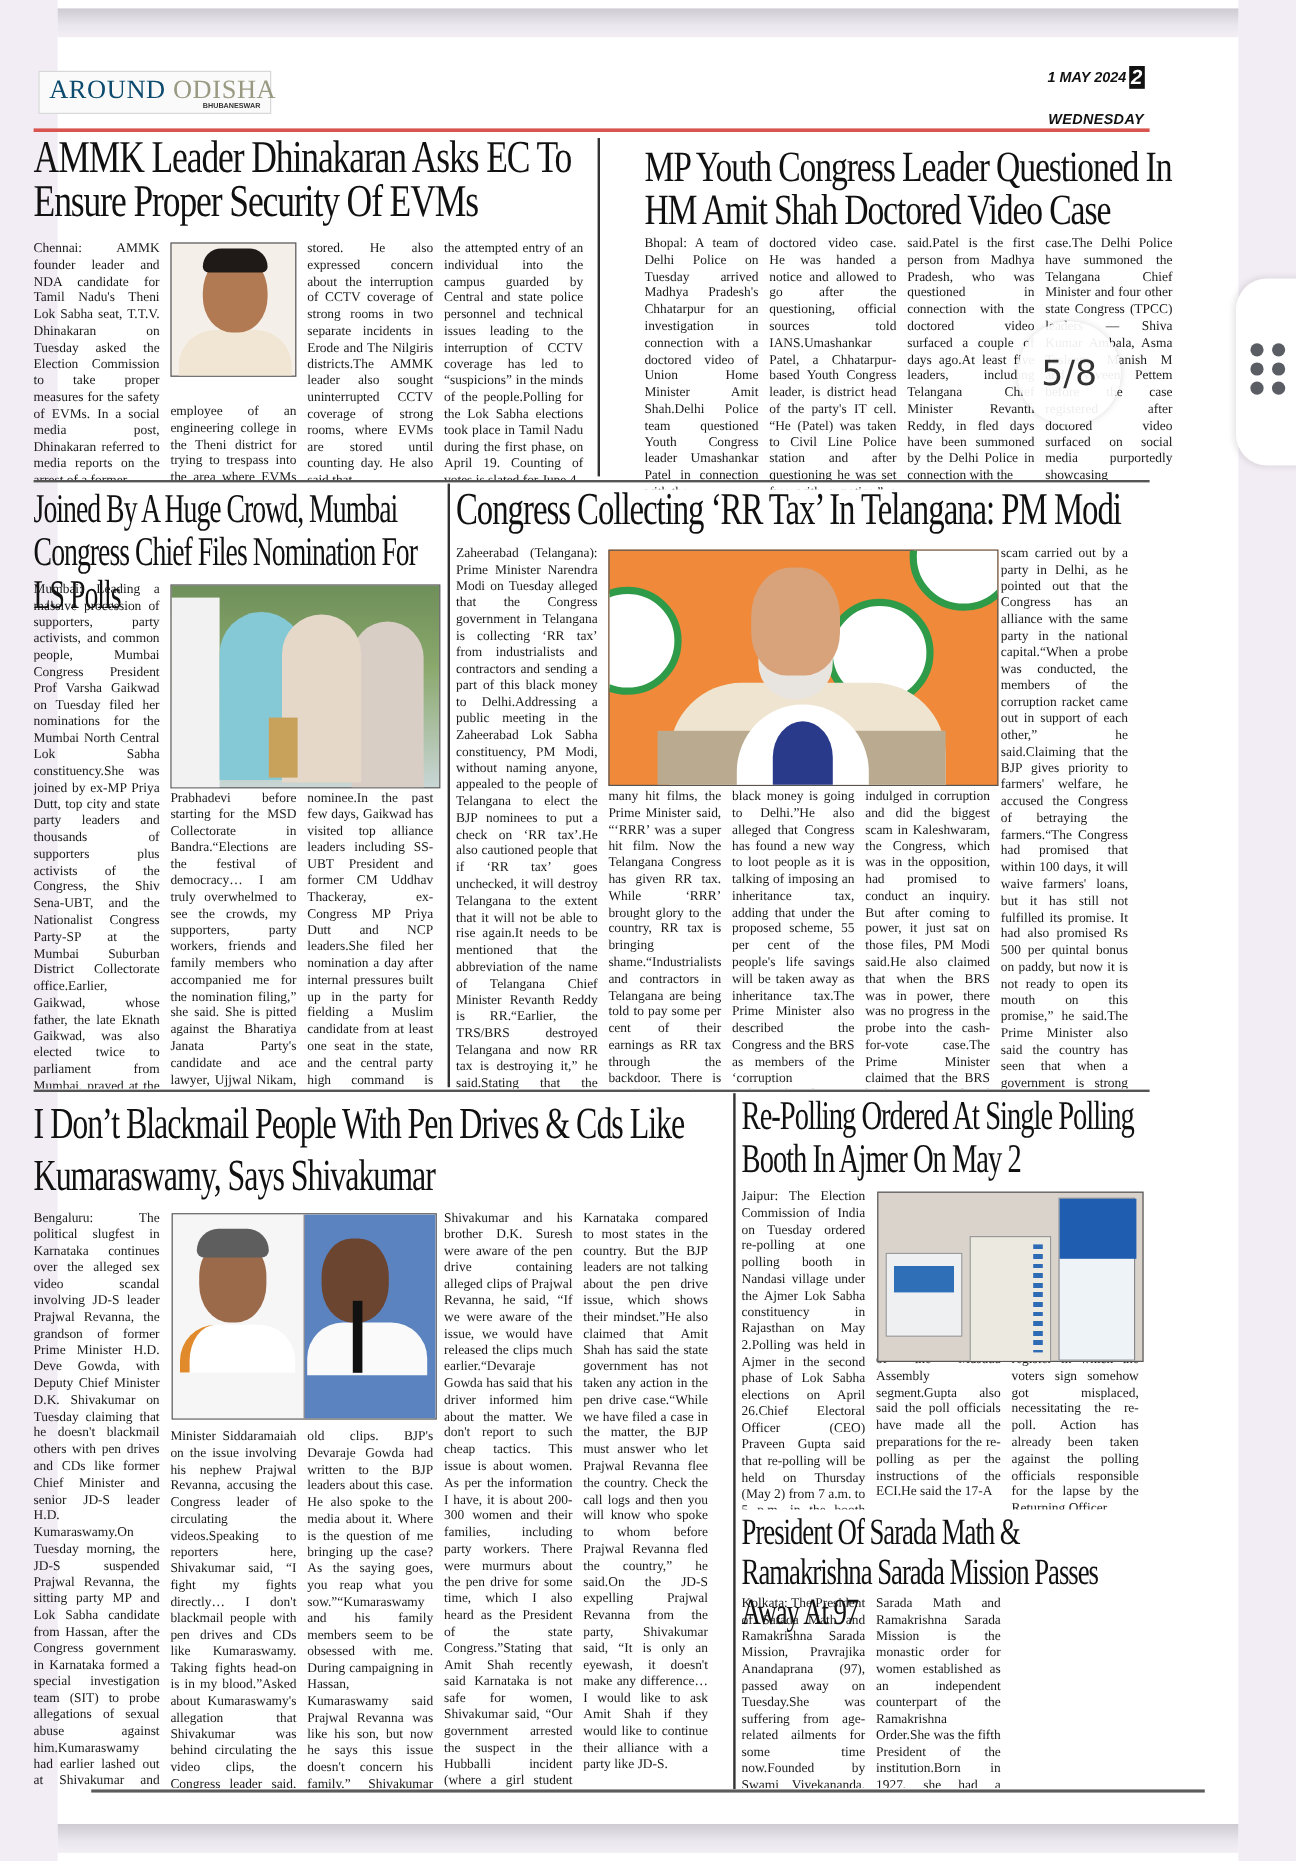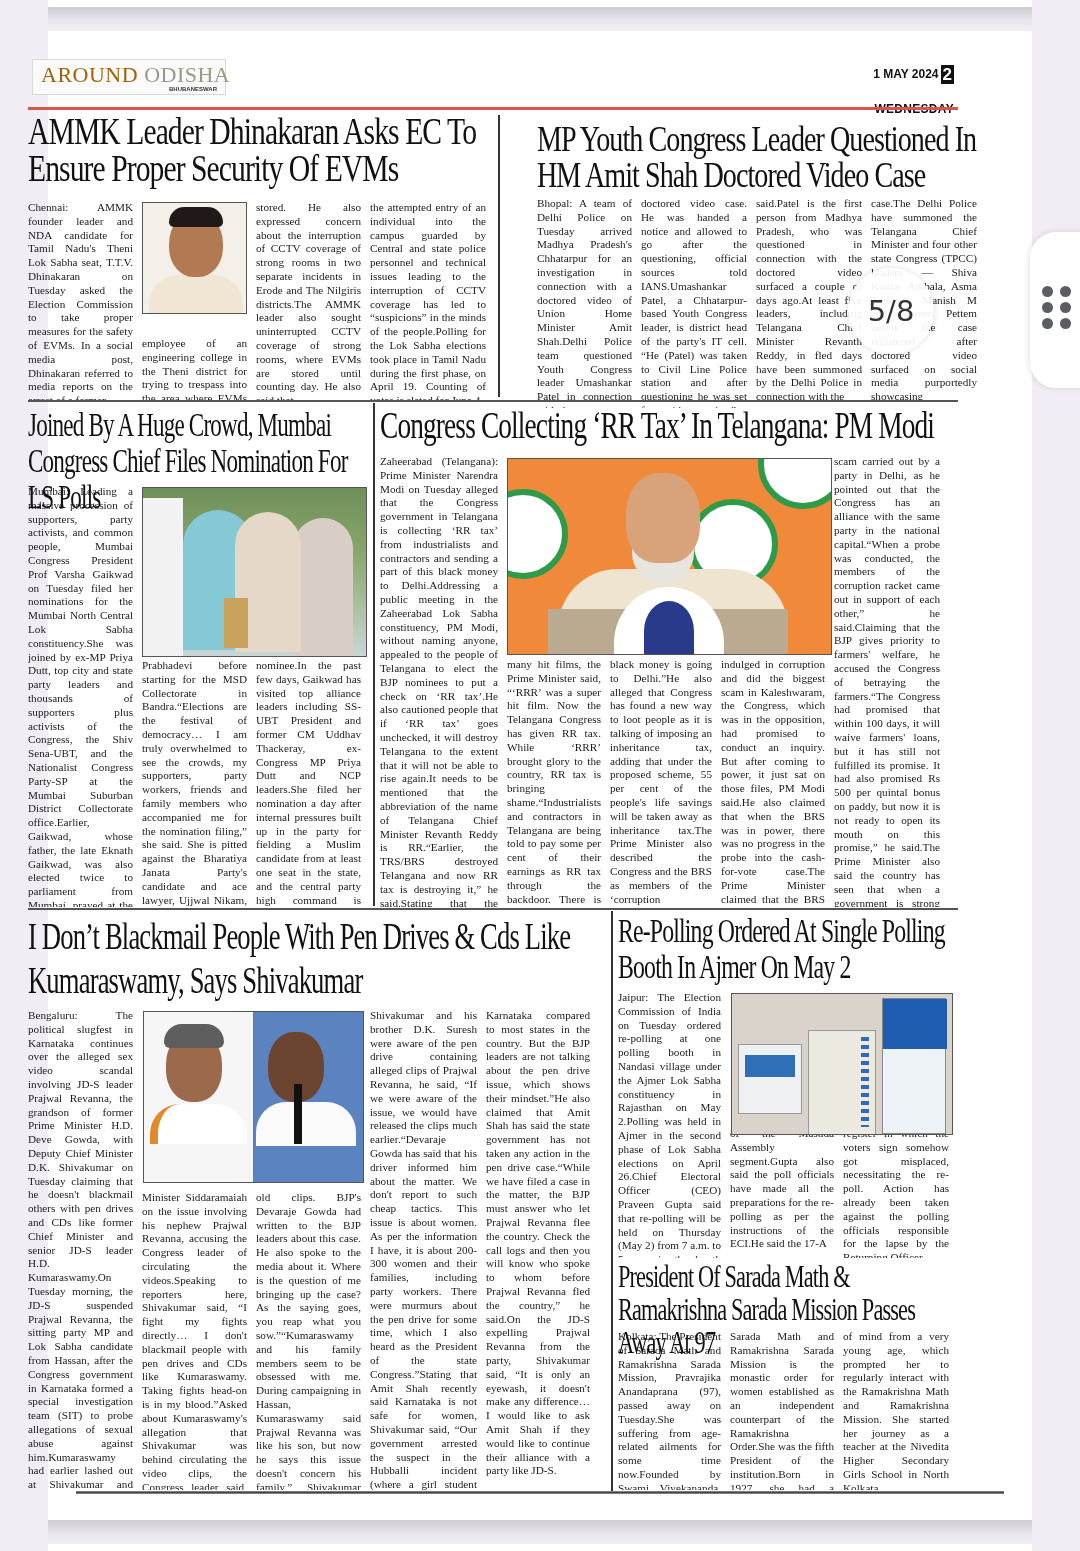--- a/index.html
+++ b/index.html
@@ -11,24 +11,24 @@
     background: linear-gradient(#cfcbd2, #ebe7ef 60%, #f2eef4); }
   .page-gap-bottom { position: absolute; left: 0; top: 1520px; width: 984px; height: 24px;
     background: linear-gradient(#cfcbd2, #ebe7ef 60%, #f2eef4); }
 
   .paper { position: absolute; left: 28px; top: 55px; width: 930px; }
 
   
   .masthead { position: relative; height: 54px; }
   .logo { position: absolute; left: 4px; top: 4px; width: 194px; height: 36px; border: 1px solid #d8d8d8; background: #fafafa; }
   .logo-main { position: absolute; left: 8px; top: 2px; font-family: "Liberation Serif", serif; font-size: 22px; letter-spacing: 0.5px; white-space: nowrap; }
-  .logo-main .a { color: #a16207; }
+  .logo-main .a { color: #0c4a6e; }
   .logo-main .o { color: #9a9a82; margin-left: 6px; }
   .logo-sub { position: absolute; right: 8px; bottom: 2px; font-family: "Liberation Sans", sans-serif; font-size: 6px; font-weight: bold; color: #333; }
-  .dateline { position: absolute; right: 4px; top: 10px; text-align: right; font-family: "Liberation Sans", sans-serif; font-weight: bold; font-size: 12px; color: #111; }
+  .dateline { position: absolute; right: 4px; top: 0; text-align: center; font-family: "Liberation Sans", sans-serif; font-weight: bold; font-size: 12px; color: #111; font-style: italic; }
   .dateline .pg { display: inline-block; background: #111; color: #fff; font-size: 17px; padding: 0 2px; margin-left: 2px; line-height: 19px; vertical-align: -2px; }
   .dateline .day { display: block; margin-top: 18px; letter-spacing: 0.3px; }
   .red-rule { position: absolute; left: 0; top: 52px; width: 930px; height: 3px; background: #d9534f; }
 
   
   .article { position: absolute; overflow: hidden; }
   .headline { font-family: "Liberation Serif", serif; font-weight: normal; color: #111; line-height: 1.0; transform-origin: left top; letter-spacing: -1.2px; }
   .cols { position: absolute; display: flex; gap: 9px; }
   .col { font-size: 11.2px; line-height: 13.8px; text-align: justify; color: #1a1a1a; }
   .col p { margin: 0; }
@@ -262,23 +262,20 @@
 
   <div class="article" style="left:590px; top:1205px; width:340px; height:230px;">
     <h1 class="headline" style="font-size:31px; transform: scaleX(0.72); width:475px; line-height:33px;">President Of Sarada Math &amp; Ramakrishna Sarada Mission Passes Away At 97</h1>
     <div class="cols" style="left:0; top:70px; width:340px;">
       <div class="col" style="width:103px;">
           <p>Kolkata: The President of Sarada Math and Ramakrishna Sarada Mission, Pravrajika Anandaprana (97), passed away on Tuesday.She was suffering from age-related ailments for some time now.Founded by Swami Vivekananda, the</p>
         </div>
       <div class="col" style="width:104px;">
           <p>Sarada Math and Ramakrishna Sarada Mission is the monastic order for women established as an independent counterpart of the Ramakrishna Order.She was the fifth President of the institution.Born in 1927, she had a spiritual bend</p>
         </div>
-      <div class="col" style="width:106px;">
-          <p>of mind from a very young age, which prompted her to regularly interact with the Ramakrishna Math and Ramakrishna Mission. She started her journey as a teacher at the Nivedita Higher Secondary Girls School in North Kolkata.</p>
-        </div>
     </div>
   </div>
 </div>
 
 <div class="bottom-rule"></div>
 
 <div class="page-indicator">5/8</div>
 <div class="side-handle">
   <div class="dots">
     <span></span>

